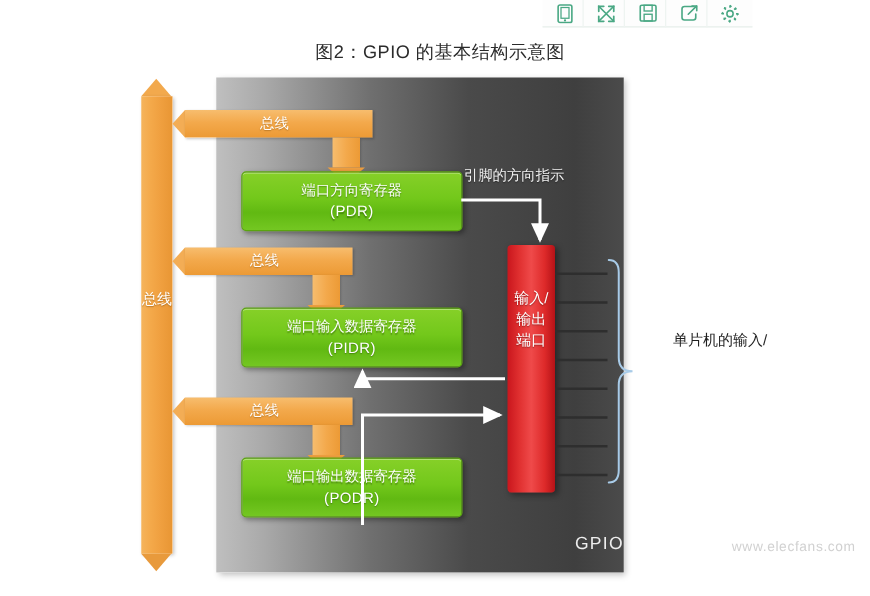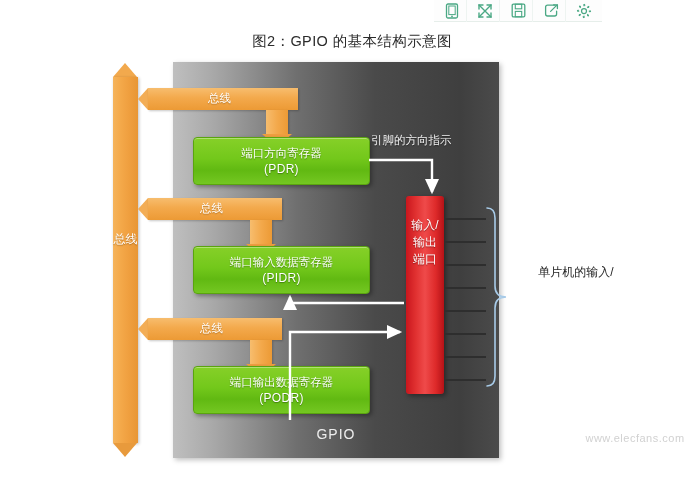--- a/index.html
+++ b/index.html
@@ -66,21 +66,21 @@
     width: 326px;
     height: 396px;
     background: linear-gradient(to right, #bfbfbf 0%, #a9a9a9 12%, #6f6f6f 38%, #4a4a4a 62%, #3f3f3f 88%, #4b4b4b 100%);
     box-shadow: 2px 2px 5px rgba(0,0,0,0.25);
   }
   #gpio-label {
     position: absolute;
     left: 0;
     bottom: 16px;
     width: 326px;
-    text-align: center;
+    text-align: right;
     color: #ededed;
     font-size: 14px;
     letter-spacing: 1px;
   }
 
   
   #vbus {
     position: absolute;
     left: 113px;
     top: 63px;
@@ -183,21 +183,21 @@
     top: 196px;
     width: 38px;
     height: 198px;
     border-radius: 3px;
     background: linear-gradient(to right, #c9161d 0%, #e03030 25%, #ef4a4a 50%, #de2a2a 78%, #b51217 100%);
     box-shadow: 2px 2px 5px rgba(0,0,0,0.4);
     color: #ffffff;
     font-size: 12px;
     line-height: 17px;
     text-align: center;
-    padding-top: 21px;
+    padding-top: 34px;
     box-sizing: border-box;
     text-shadow: 0 1px 1px rgba(90,10,10,0.6);
   }
 
   
   .pin {
     position: absolute;
     left: 444px;
     width: 42px;
     height: 2px;

